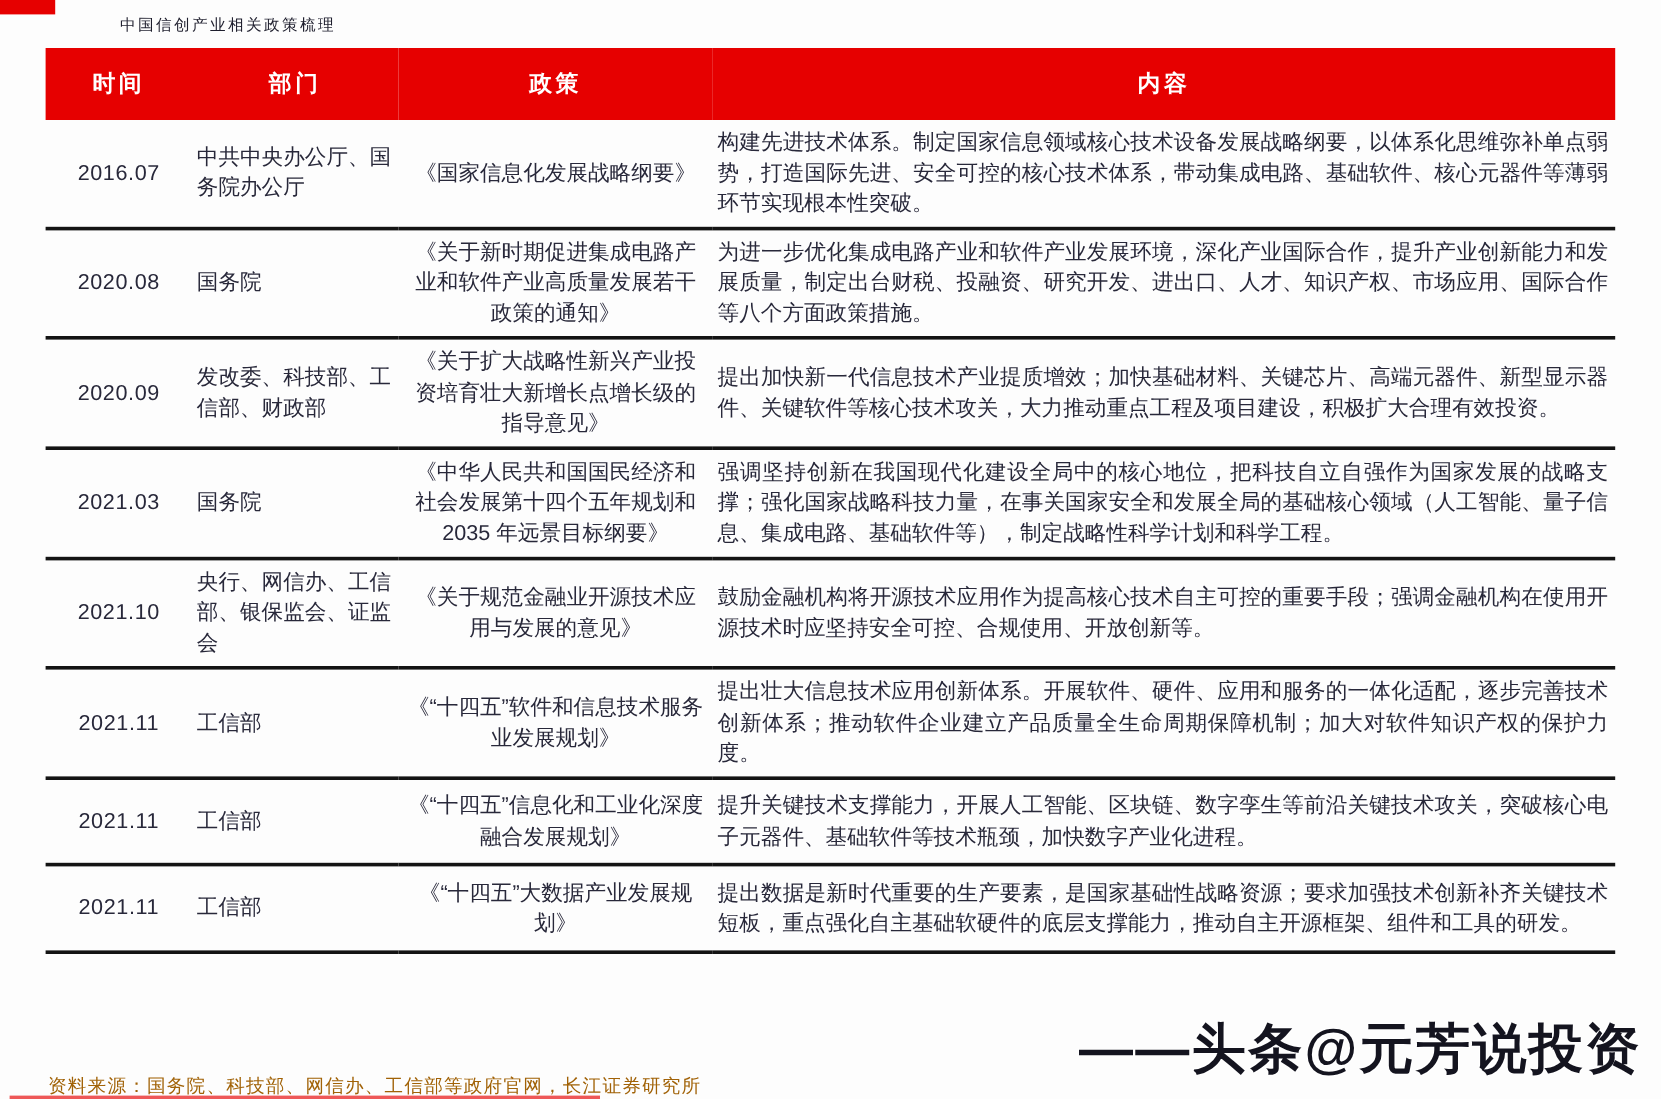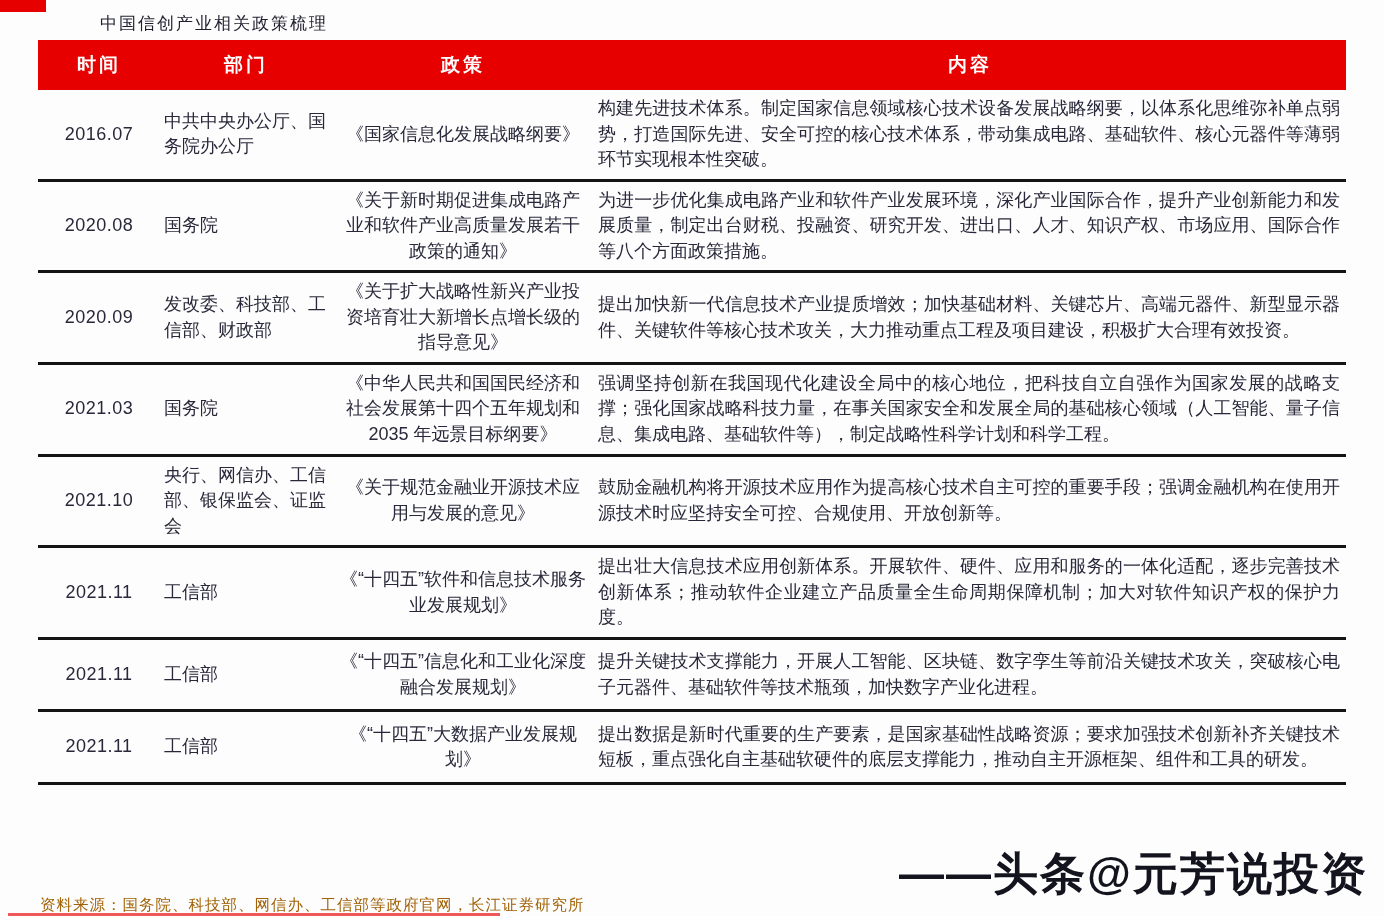--- a/index.html
+++ b/index.html
@@ -17,38 +17,38 @@
     background: var(--red, #e60000);
   }
   .bottom-red-sliver {
     position: absolute; left: 8px; bottom: 0;
     width: 492px; height: 3px;
     background: var(--red, #e60000);
     opacity: .65;
   }
   .page-title {
     position: absolute; left: 100px; top: 12px;
-    font-size: 17px; letter-spacing: 2px;
+    font-size: 13px; letter-spacing: 2px;
     color: #1e1e2d; font-weight: 500;
   }
   .table-wrap {
     position: absolute; left: 38px; top: 40px;
     width: 1308px;
   }
   table { width: 100%; border-collapse: collapse; table-layout: fixed; }
   col.c-time   { width: 122px; }
   col.c-dept   { width: 172px; }
   col.c-policy { width: 262px; }
   col.c-content{ width: auto;  }
   thead th {
     background: var(--red, #e60000);
     color: #ffffff;
     font-size: 19px;
     font-weight: bold;
-    height: 50px;
+    height: 60px;
     letter-spacing: 3px;
     text-align: center;
   }
   tbody td {
     border-bottom: 3px solid #141414;
     font-size: 18px;
     line-height: 1.42;
     padding: 22px 2px;
     vertical-align: middle;
     color: #28283a;

